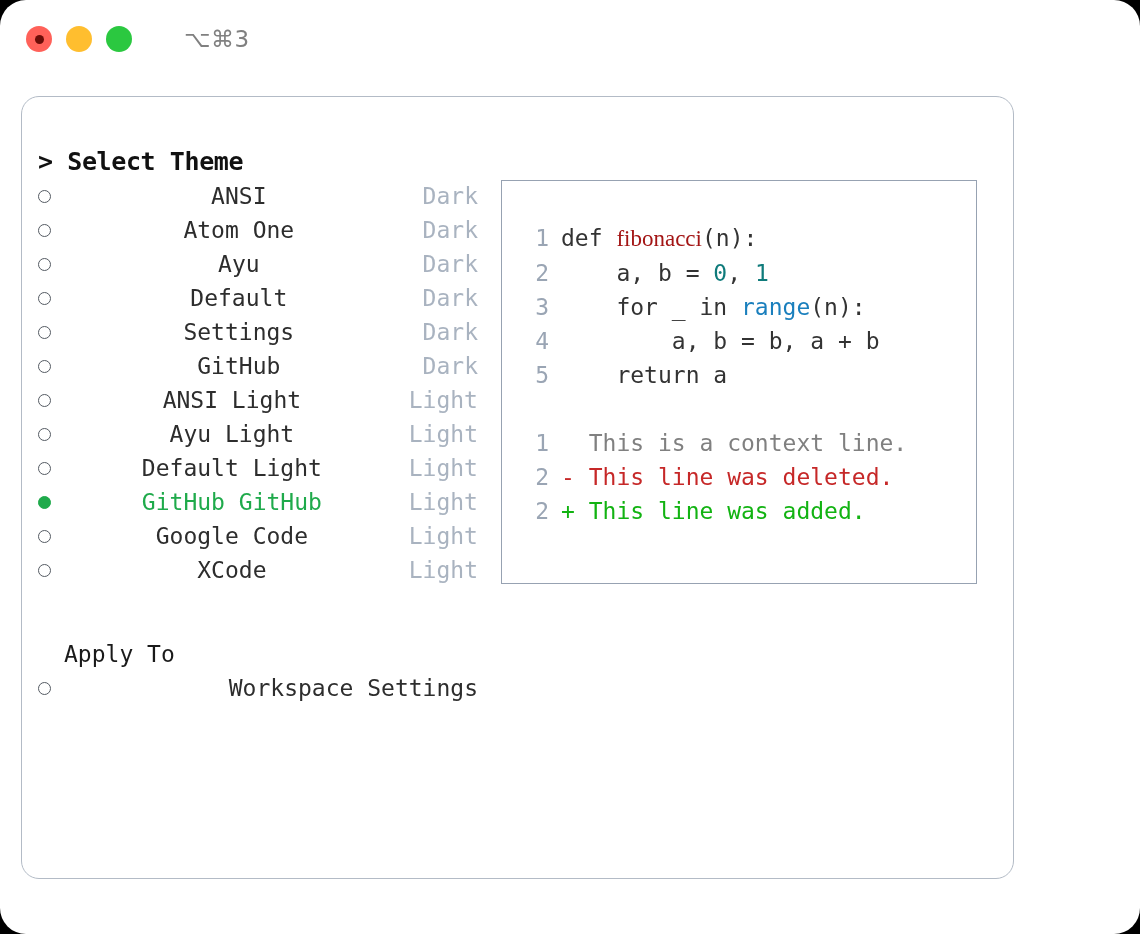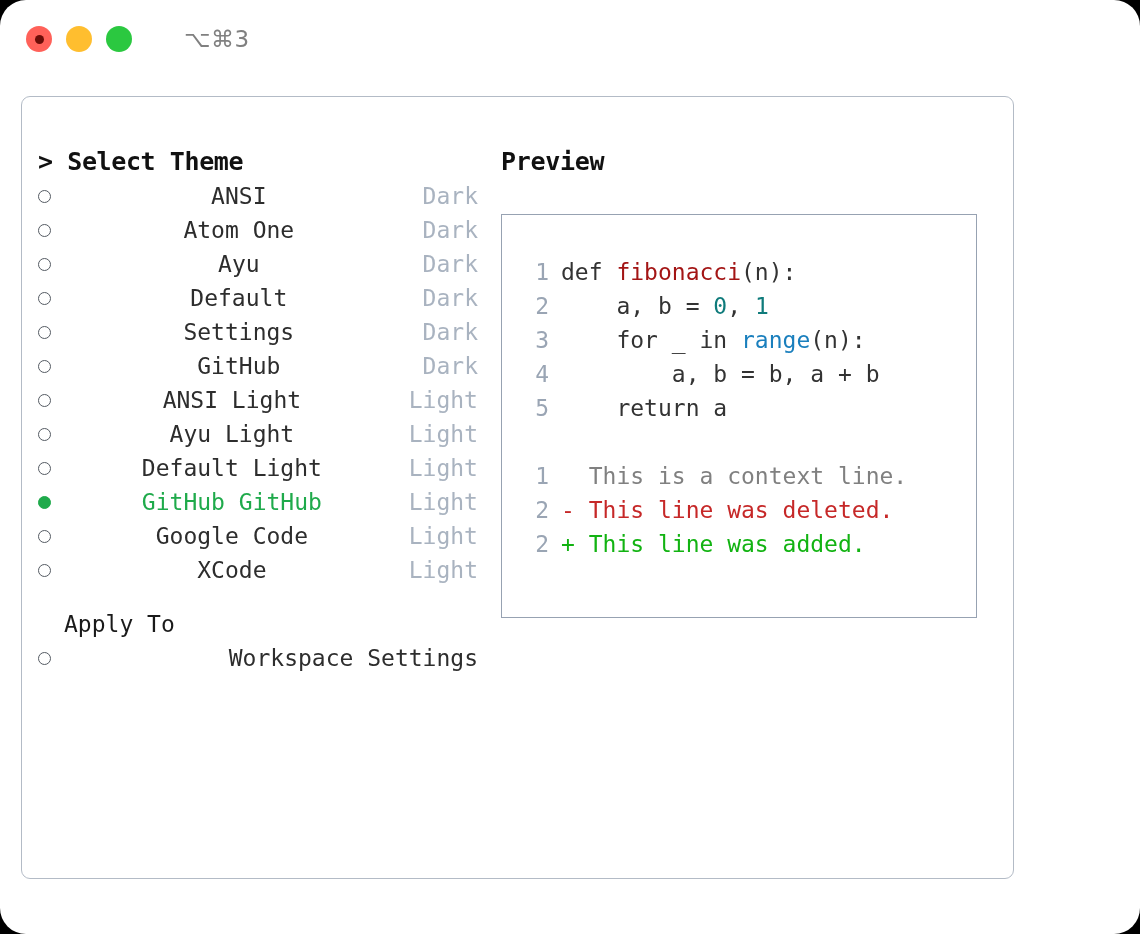--- a/index.html
+++ b/index.html
@@ -69,21 +69,21 @@
   }
 
   
   #dialog {
     position: absolute;
     left: 21px;
     top: 96px;
     width: 993px;
     height: 783px;
     border: 1.6px solid #b3bbc6;
-    border-radius: 9px;
+    border-radius: 18px;
     box-sizing: border-box;
     background: #ffffff;
   }
 
   #columns {
     position: absolute;
     left: 0; top: 0;
     width: 100%; height: 100%;
   }
 
@@ -138,21 +138,21 @@
     border: 1.6px solid #1faa4b;
   }
   .opt-label { color: #2d2d2d; }
   .opt-row.selected .opt-label { color: #1faa4b; }
   .opt-variant {
     color: #a9b3c0;
     padding-left: 9px;
   }
 
   .subsection {
-    margin-top: 20px;
+    margin-top: 50px;
   }
   .subheader {
     font-size: 23px;
     color: #1a1a1a;
     padding-left: 26px;
     line-height: 34px;
     white-space: pre;
   }
 
   #hint {
@@ -195,21 +195,21 @@
     line-height: 34px;
     white-space: pre;
   }
   .ln {
     flex: 0 0 34px;
     text-align: right;
     color: #9aa5b4;
     padding-right: 12px;
   }
   .code-text { color: #333333; }
-  .tok-fn   { color: #a31515; }
+  .tok-fn   { color: #a31515; font-family: Liberation Serif, serif; }
   .tok-num  { color: #0f7b7b; }
   .tok-call { color: #1a7fbd; }
 
   .blank-line { height: 34px; }
 
   .diff-ctx .code-text { color: #808080; }
   .diff-del .code-text { color: #c62828; }
   .diff-add .code-text { color: #12b312; }
 </style>
 </head>
@@ -247,21 +247,20 @@
         <div class="subsection">
           <div class="subheader">Apply To</div>
           <div id="apply-list">
               <div class="opt-row"><span class="bullet off"><span></span></span><span class="opt-label">Workspace Settings</span></div>
             </div>
         </div>
 
       </div>
 
       <div id="right-pane">
-        <div id="preview-title">Preview</div>
         <div id="preview-box">
           <div id="code-block">
               <div class="code-line"><span class="ln">1</span><span><span class="code-text"></span><span class="code-text">def </span><span class="code-text tok-fn">fibonacci</span><span class="code-text">(n):</span></span></div>
               <div class="code-line"><span class="ln">2</span><span><span class="code-text">    </span><span class="code-text">a, b = </span><span class="code-text tok-num">0</span><span class="code-text">, </span><span class="code-text tok-num">1</span></span></div>
               <div class="code-line"><span class="ln">3</span><span><span class="code-text">    </span><span class="code-text">for _ in </span><span class="code-text tok-call">range</span><span class="code-text">(n):</span></span></div>
               <div class="code-line"><span class="ln">4</span><span><span class="code-text">        </span><span class="code-text">a, b = b, a + b</span></span></div>
               <div class="code-line"><span class="ln">5</span><span><span class="code-text">    </span><span class="code-text">return a</span></span></div>
             </div>
           <div class="blank-line"></div>
           <div id="diff-block">

